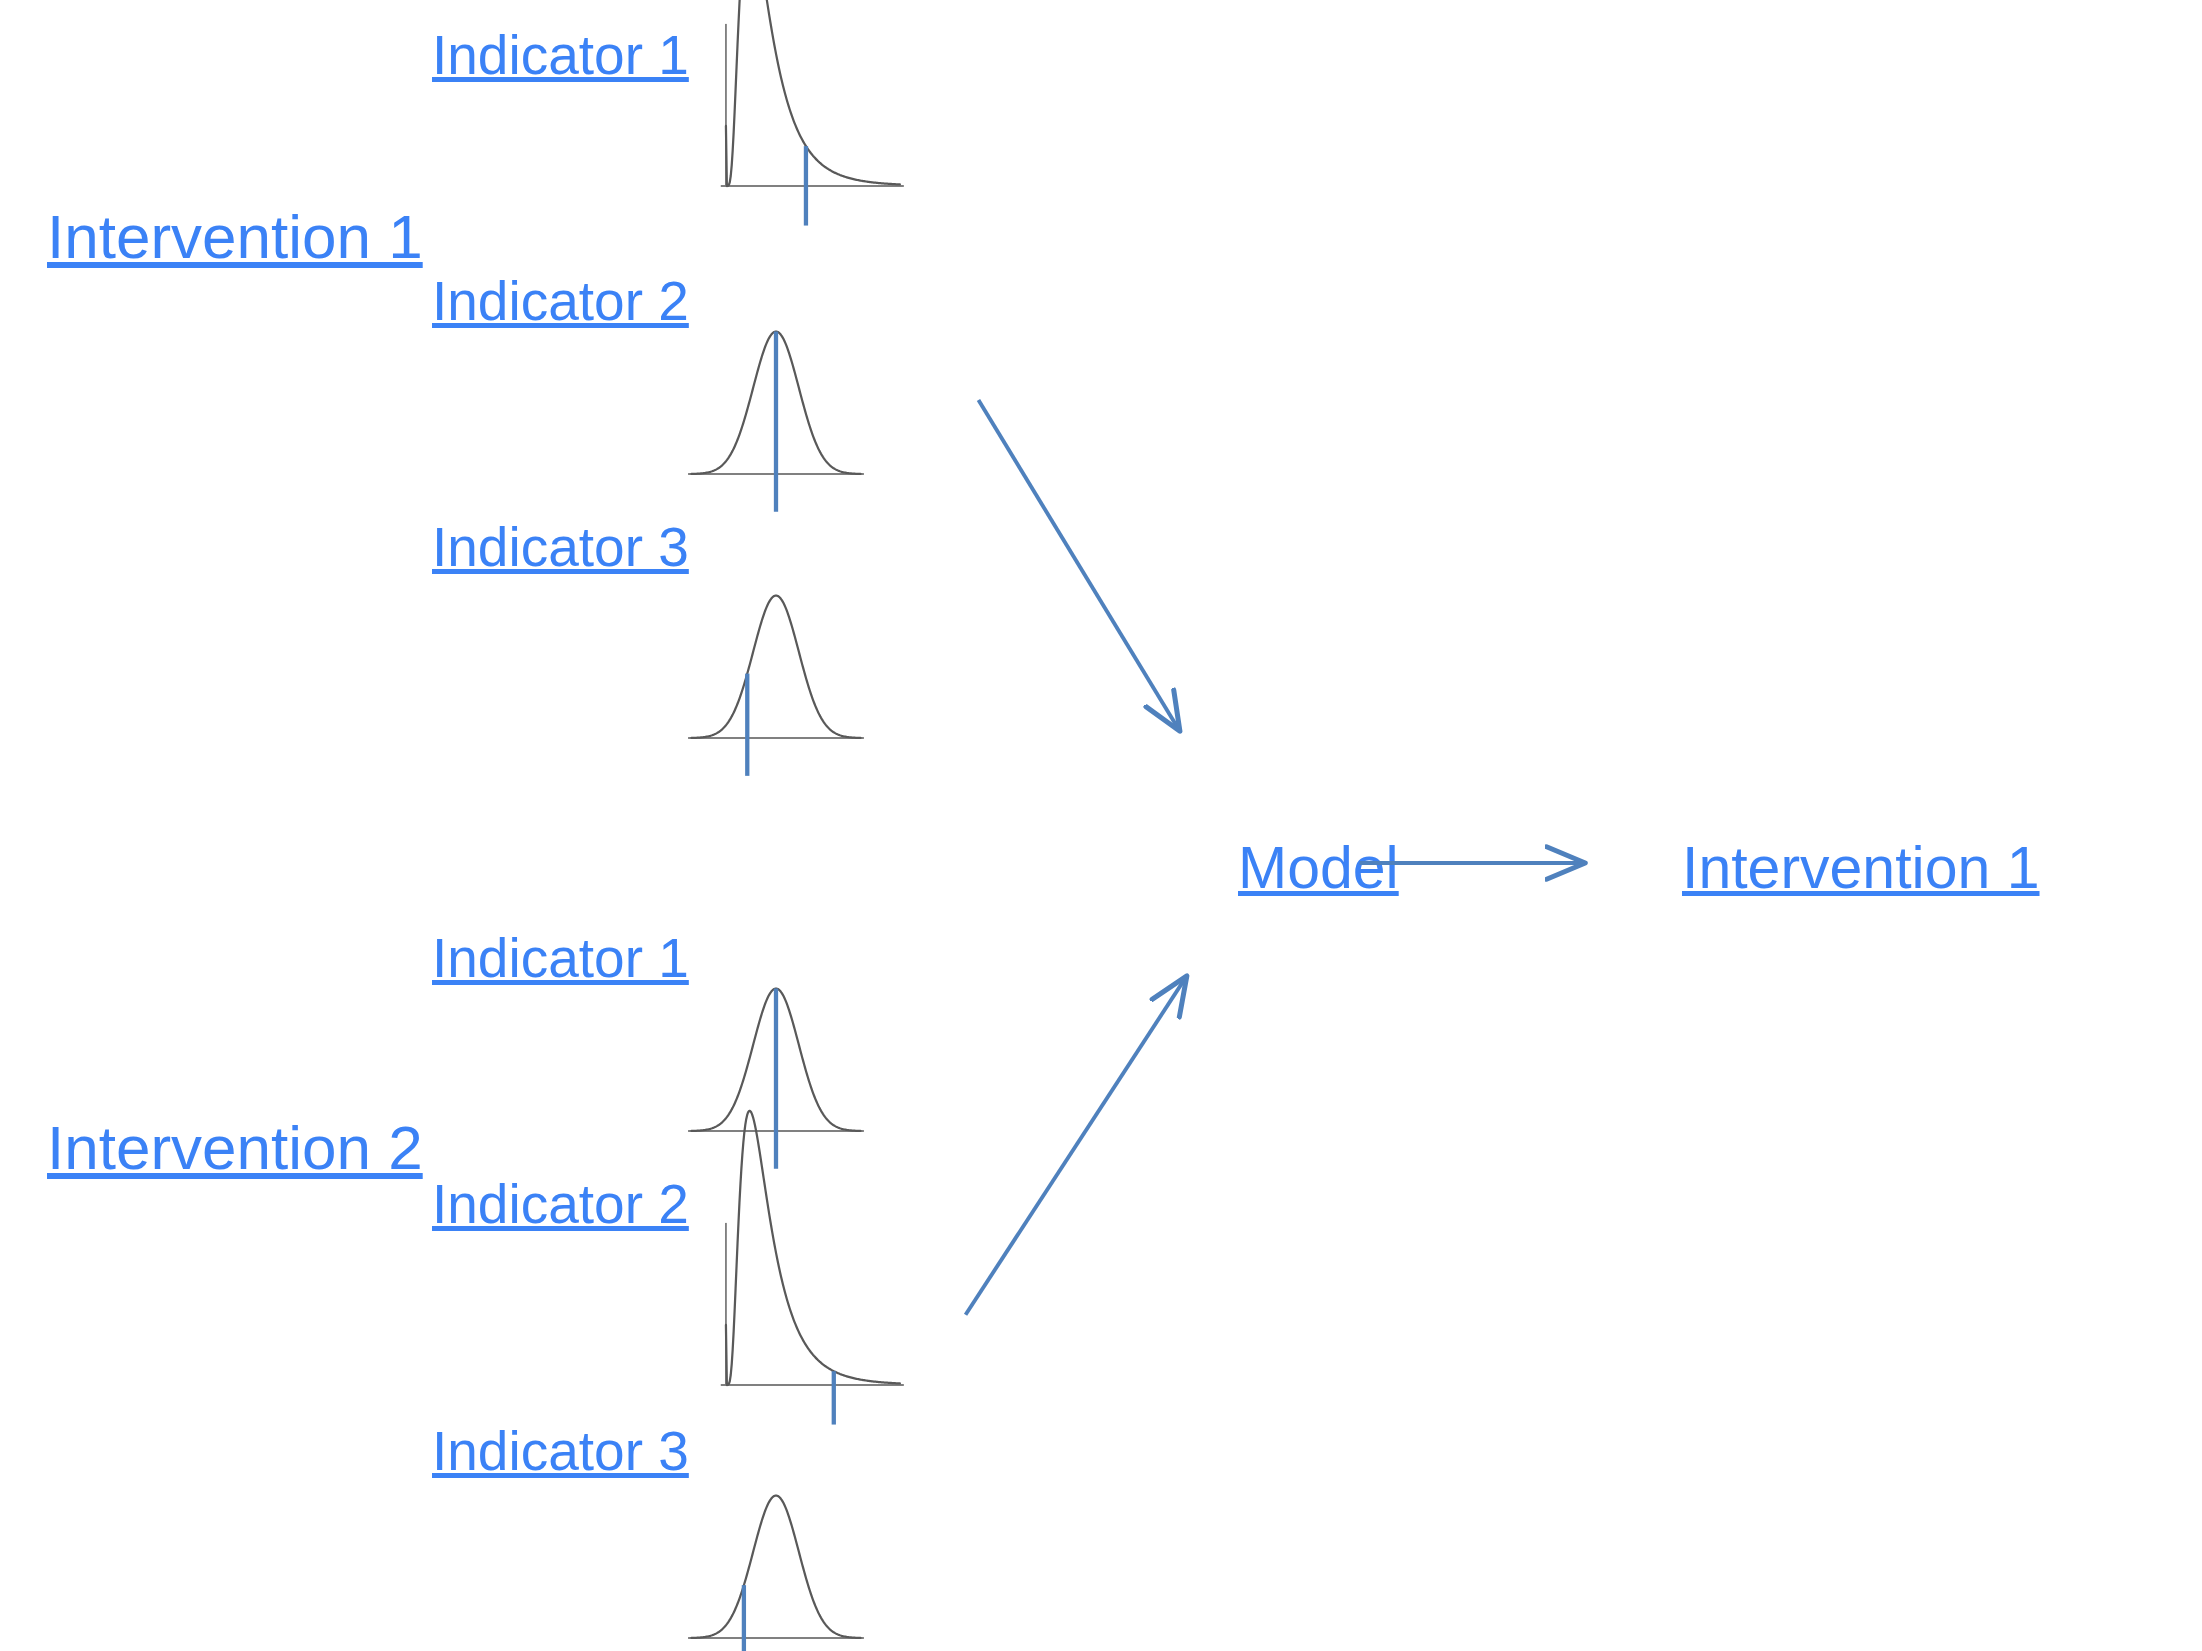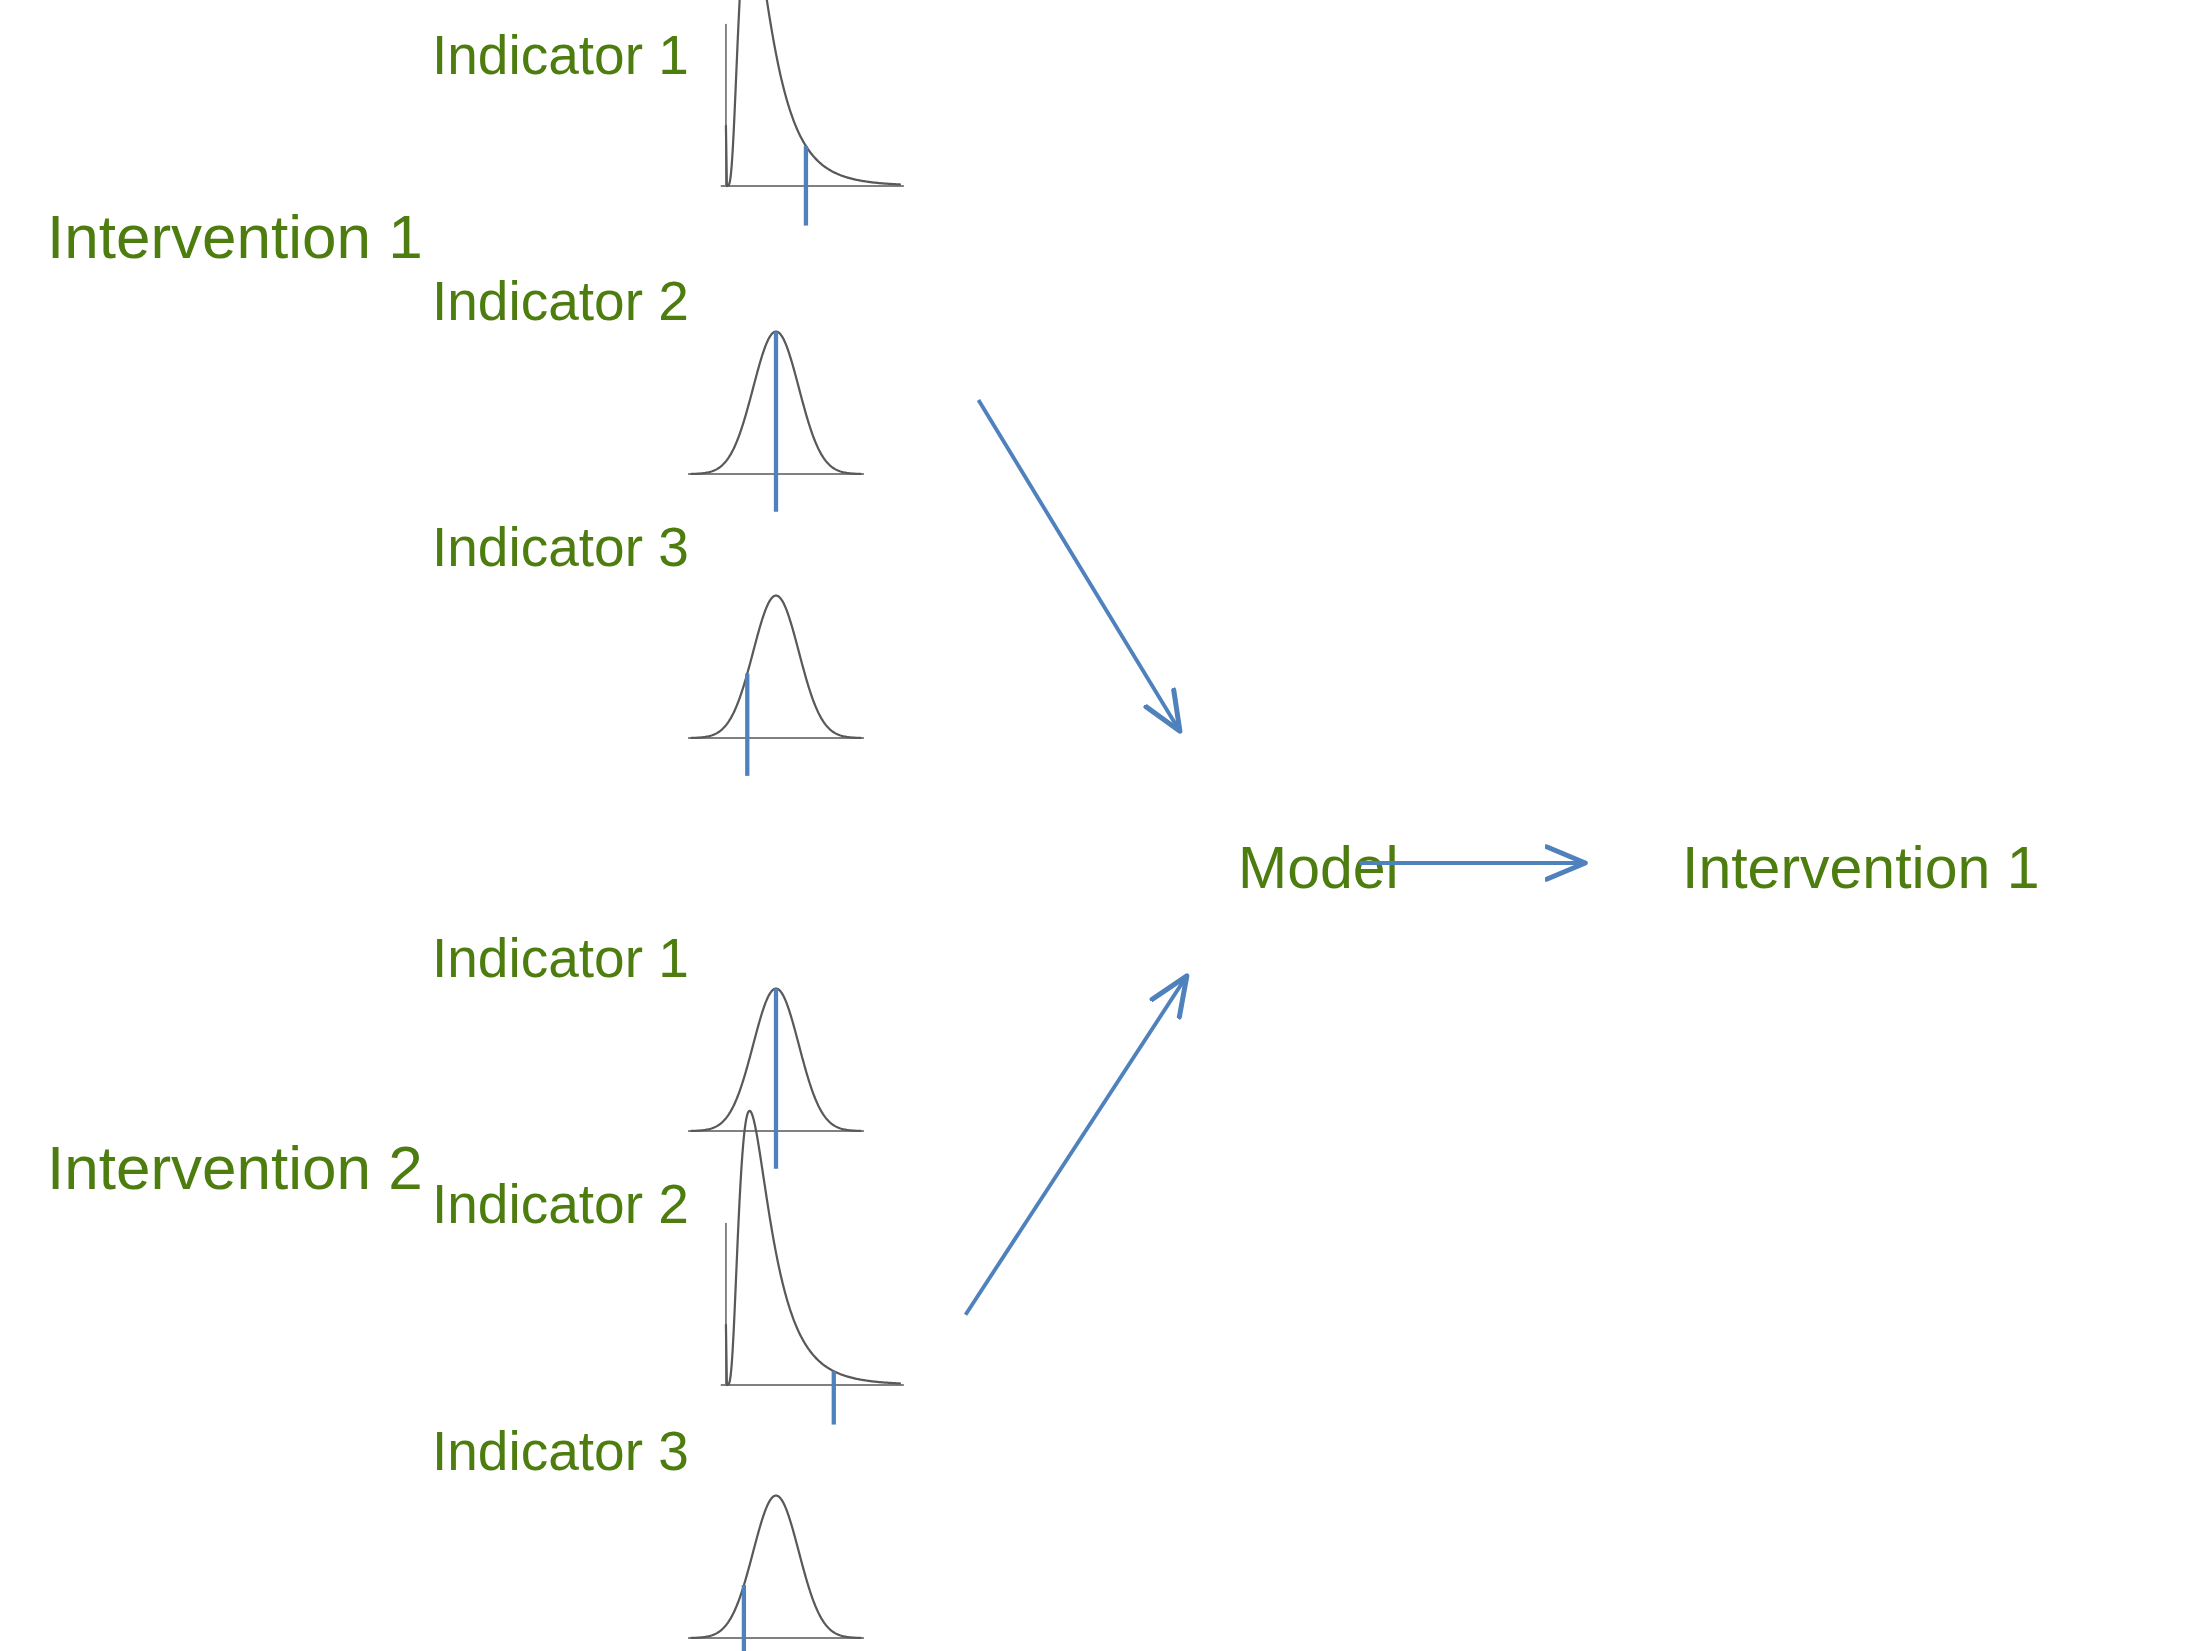--- a/index.html
+++ b/index.html
@@ -14,23 +14,24 @@
   #canvas {
     position: relative;
     width: 2203px;
     height: 1652px;
     background: #ffffff;
     overflow: hidden;
   }
   .label {
     position: absolute;
     font-family: "Liberation Sans", sans-serif;
-    color: #4d7c0f;
+    color: #3b82f6;
     white-space: nowrap;
     line-height: 1;
+    text-decoration: underline;
   }
   .group-label {
     font-size: 62px;
   }
   .indicator-label {
     font-size: 55px;
   }
   .model-label {
     font-size: 59px;
   }
@@ -90,21 +91,21 @@
   <div class="plot" id="plot-1-3" style="left:688px; top:578px; width:176px; height:172px;">
       <svg width="176" height="224" viewBox="0 0 205 260">
         <g>
           <line x1="0.09999999999999964" y1="186" x2="204.9" y2="186" stroke="#808080" stroke-width="2.4"></line>
         </g>
         <path d="M4.10,185.83 L5.19,185.80 L6.29,185.76 L7.38,185.73 L8.47,185.68 L9.57,185.63 L10.66,185.58 L11.75,185.51 L12.85,185.44 L13.94,185.36 L15.03,185.26 L16.13,185.16 L17.22,185.04 L18.31,184.90 L19.41,184.75 L20.50,184.58 L21.59,184.39 L22.69,184.18 L23.78,183.94 L24.87,183.68 L25.97,183.38 L27.06,183.05 L28.15,182.69 L29.25,182.29 L30.34,181.85 L31.43,181.36 L32.53,180.83 L33.62,180.24 L34.71,179.60 L35.81,178.89 L36.90,178.13 L37.99,177.29 L39.09,176.38 L40.18,175.40 L41.27,174.34 L42.37,173.19 L43.46,171.95 L44.55,170.61 L45.65,169.18 L46.74,167.65 L47.83,166.01 L48.93,164.26 L50.02,162.40 L51.11,160.43 L52.21,158.33 L53.30,156.12 L54.39,153.78 L55.49,151.31 L56.58,148.73 L57.67,146.01 L58.77,143.17 L59.86,140.21 L60.95,137.12 L62.05,133.92 L63.14,130.60 L64.23,127.17 L65.33,123.63 L66.42,119.99 L67.51,116.25 L68.61,112.43 L69.70,108.53 L70.79,104.56 L71.89,100.53 L72.98,96.46 L74.07,92.35 L75.17,88.22 L76.26,84.07 L77.35,79.93 L78.45,75.82 L79.54,71.73 L80.63,67.69 L81.73,63.72 L82.82,59.83 L83.91,56.03 L85.01,52.35 L86.10,48.80 L87.19,45.39 L88.29,42.13 L89.38,39.06 L90.47,36.17 L91.57,33.48 L92.66,31.00 L93.75,28.76 L94.85,26.75 L95.94,24.98 L97.03,23.48 L98.13,22.23 L99.22,21.26 L100.31,20.56 L101.41,20.14 L102.50,20.00 L103.59,20.14 L104.69,20.56 L105.78,21.26 L106.87,22.23 L107.97,23.48 L109.06,24.98 L110.15,26.75 L111.25,28.76 L112.34,31.00 L113.43,33.48 L114.53,36.17 L115.62,39.06 L116.71,42.13 L117.81,45.39 L118.90,48.80 L119.99,52.35 L121.09,56.03 L122.18,59.83 L123.27,63.72 L124.37,67.69 L125.46,71.73 L126.55,75.82 L127.65,79.93 L128.74,84.07 L129.83,88.22 L130.93,92.35 L132.02,96.46 L133.11,100.53 L134.21,104.56 L135.30,108.53 L136.39,112.43 L137.49,116.25 L138.58,119.99 L139.67,123.63 L140.77,127.17 L141.86,130.60 L142.95,133.92 L144.05,137.12 L145.14,140.21 L146.23,143.17 L147.33,146.01 L148.42,148.73 L149.51,151.31 L150.61,153.78 L151.70,156.12 L152.79,158.33 L153.89,160.43 L154.98,162.40 L156.07,164.26 L157.17,166.01 L158.26,167.65 L159.35,169.18 L160.45,170.61 L161.54,171.95 L162.63,173.19 L163.73,174.34 L164.82,175.40 L165.91,176.38 L167.01,177.29 L168.10,178.13 L169.19,178.89 L170.29,179.60 L171.38,180.24 L172.47,180.83 L173.57,181.36 L174.66,181.85 L175.75,182.29 L176.85,182.69 L177.94,183.05 L179.03,183.38 L180.13,183.68 L181.22,183.94 L182.31,184.18 L183.41,184.39 L184.50,184.58 L185.59,184.75 L186.69,184.90 L187.78,185.04 L188.87,185.16 L189.97,185.26 L191.06,185.36 L192.15,185.44 L193.25,185.51 L194.34,185.58 L195.43,185.63 L196.53,185.68 L197.62,185.73 L198.71,185.76 L199.81,185.80 L200.90,185.83 " fill="none" stroke="#595959" stroke-width="2.6" stroke-linecap="round" stroke-linejoin="round"></path>
         <line x1="69.04" y1="110.88" x2="69.04" y2="230.00" stroke="#4F81BD" stroke-width="5" stroke-linecap="butt"></line>
       </svg>
     </div>
 
-  <div class="label group-label" style="left:47px; top:1117px;margin-top:20px;">Intervention 2</div>
+  <div class="label group-label" style="left:47px; top:1117px;">Intervention 2</div>
 
   <div class="label indicator-label" style="left:432px; top:931px;">Indicator 1</div>
 
   <div class="plot" id="plot-2-1" style="left:688px; top:971px; width:176px; height:172px;">
       <svg width="176" height="224" viewBox="0 0 205 260">
         <g>
           <line x1="0.09999999999999964" y1="186" x2="204.9" y2="186" stroke="#808080" stroke-width="2.4"></line>
         </g>
         <path d="M4.10,185.83 L5.19,185.80 L6.29,185.76 L7.38,185.73 L8.47,185.68 L9.57,185.63 L10.66,185.58 L11.75,185.51 L12.85,185.44 L13.94,185.36 L15.03,185.26 L16.13,185.16 L17.22,185.04 L18.31,184.90 L19.41,184.75 L20.50,184.58 L21.59,184.39 L22.69,184.18 L23.78,183.94 L24.87,183.68 L25.97,183.38 L27.06,183.05 L28.15,182.69 L29.25,182.29 L30.34,181.85 L31.43,181.36 L32.53,180.83 L33.62,180.24 L34.71,179.60 L35.81,178.89 L36.90,178.13 L37.99,177.29 L39.09,176.38 L40.18,175.40 L41.27,174.34 L42.37,173.19 L43.46,171.95 L44.55,170.61 L45.65,169.18 L46.74,167.65 L47.83,166.01 L48.93,164.26 L50.02,162.40 L51.11,160.43 L52.21,158.33 L53.30,156.12 L54.39,153.78 L55.49,151.31 L56.58,148.73 L57.67,146.01 L58.77,143.17 L59.86,140.21 L60.95,137.12 L62.05,133.92 L63.14,130.60 L64.23,127.17 L65.33,123.63 L66.42,119.99 L67.51,116.25 L68.61,112.43 L69.70,108.53 L70.79,104.56 L71.89,100.53 L72.98,96.46 L74.07,92.35 L75.17,88.22 L76.26,84.07 L77.35,79.93 L78.45,75.82 L79.54,71.73 L80.63,67.69 L81.73,63.72 L82.82,59.83 L83.91,56.03 L85.01,52.35 L86.10,48.80 L87.19,45.39 L88.29,42.13 L89.38,39.06 L90.47,36.17 L91.57,33.48 L92.66,31.00 L93.75,28.76 L94.85,26.75 L95.94,24.98 L97.03,23.48 L98.13,22.23 L99.22,21.26 L100.31,20.56 L101.41,20.14 L102.50,20.00 L103.59,20.14 L104.69,20.56 L105.78,21.26 L106.87,22.23 L107.97,23.48 L109.06,24.98 L110.15,26.75 L111.25,28.76 L112.34,31.00 L113.43,33.48 L114.53,36.17 L115.62,39.06 L116.71,42.13 L117.81,45.39 L118.90,48.80 L119.99,52.35 L121.09,56.03 L122.18,59.83 L123.27,63.72 L124.37,67.69 L125.46,71.73 L126.55,75.82 L127.65,79.93 L128.74,84.07 L129.83,88.22 L130.93,92.35 L132.02,96.46 L133.11,100.53 L134.21,104.56 L135.30,108.53 L136.39,112.43 L137.49,116.25 L138.58,119.99 L139.67,123.63 L140.77,127.17 L141.86,130.60 L142.95,133.92 L144.05,137.12 L145.14,140.21 L146.23,143.17 L147.33,146.01 L148.42,148.73 L149.51,151.31 L150.61,153.78 L151.70,156.12 L152.79,158.33 L153.89,160.43 L154.98,162.40 L156.07,164.26 L157.17,166.01 L158.26,167.65 L159.35,169.18 L160.45,170.61 L161.54,171.95 L162.63,173.19 L163.73,174.34 L164.82,175.40 L165.91,176.38 L167.01,177.29 L168.10,178.13 L169.19,178.89 L170.29,179.60 L171.38,180.24 L172.47,180.83 L173.57,181.36 L174.66,181.85 L175.75,182.29 L176.85,182.69 L177.94,183.05 L179.03,183.38 L180.13,183.68 L181.22,183.94 L182.31,184.18 L183.41,184.39 L184.50,184.58 L185.59,184.75 L186.69,184.90 L187.78,185.04 L188.87,185.16 L189.97,185.26 L191.06,185.36 L192.15,185.44 L193.25,185.51 L194.34,185.58 L195.43,185.63 L196.53,185.68 L197.62,185.73 L198.71,185.76 L199.81,185.80 L200.90,185.83 " fill="none" stroke="#595959" stroke-width="2.6" stroke-linecap="round" stroke-linejoin="round"></path>
         <line x1="102.50" y1="20.00" x2="102.50" y2="230.00" stroke="#4F81BD" stroke-width="5" stroke-linecap="butt"></line>

